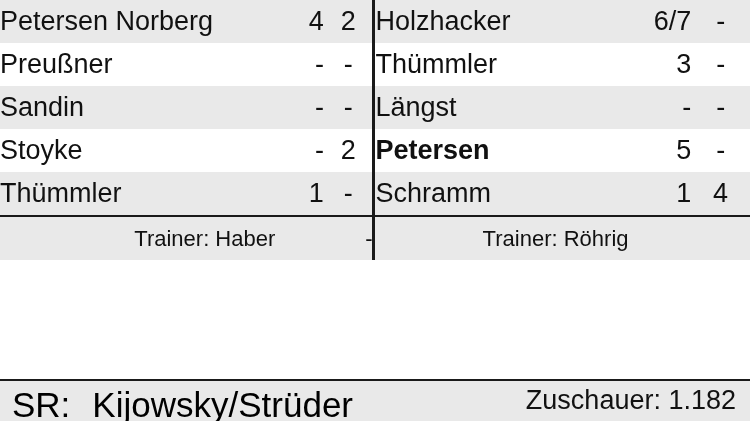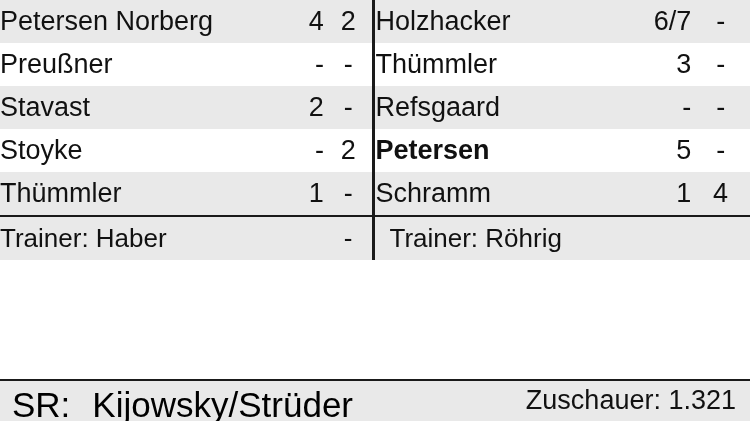--- a/index.html
+++ b/index.html
@@ -43,21 +43,22 @@
   .c-pen-r    { width: 58px;  text-align: center; }
 
   tr.shaded td { background: #e9e9e9; }
   tr.plain  td { background: #ffffff; }
 
   
   td.c-pen-l { border-right: 3px solid #1a1a1a; }
 
   tr.trainer td {
     border-top: 2px solid #1a1a1a;
-    font-size: 26px;
+    font-size: 22px;
+    text-align: right;
   }
   tr.trainer .c-pen-l { border-right: none; }
   tr.trainer .c-name-r { border-left: 3px solid #1a1a1a; padding-left: 14px; }
 
   .bold { font-weight: bold; }
 
   .footer {
     position: absolute;
     left: 0;
     bottom: 0;
@@ -105,30 +106,30 @@
 
       <tr class="plain">
         <td class="c-name-l">Preußner</td>
         <td class="c-num-l">-</td>
         <td class="c-pen-l">-</td>
         <td class="c-name-r">Thümmler</td>
         <td class="c-num-r">3</td>
         <td class="c-pen-r">-</td>
       </tr>
 
-
-
       <tr class="shaded">
-        <td class="c-name-l">Stavast</td>
-        <td class="c-num-l">2</td>
+        <td class="c-name-l">Sandin</td>
+        <td class="c-num-l">-</td>
         <td class="c-pen-l">-</td>
-        <td class="c-name-r">Refsgaard</td>
+        <td class="c-name-r">Längst</td>
         <td class="c-num-r">-</td>
         <td class="c-pen-r">-</td>
       </tr>
+
+
 
       <tr class="plain">
         <td class="c-name-l">Stoyke</td>
         <td class="c-num-l">-</td>
         <td class="c-pen-l">2</td>
         <td class="c-name-r bold">Petersen</td>
         <td class="c-num-r">5</td>
         <td class="c-pen-r">-</td>
       </tr>
 
@@ -151,16 +152,16 @@
         <td class="c-pen-r"></td>
       </tr>
 
     </tbody>
   </table>
 
   <div class="footer">
     <div class="ref">
       <span class="lbl">SR:</span><span>Kijowsky/Strüder</span>
     </div>
-    <div class="att">Zuschauer: 1.321</div>
+    <div class="att">Zuschauer: 1.182</div>
   </div>
 
 </div>
 
 </body></html>

